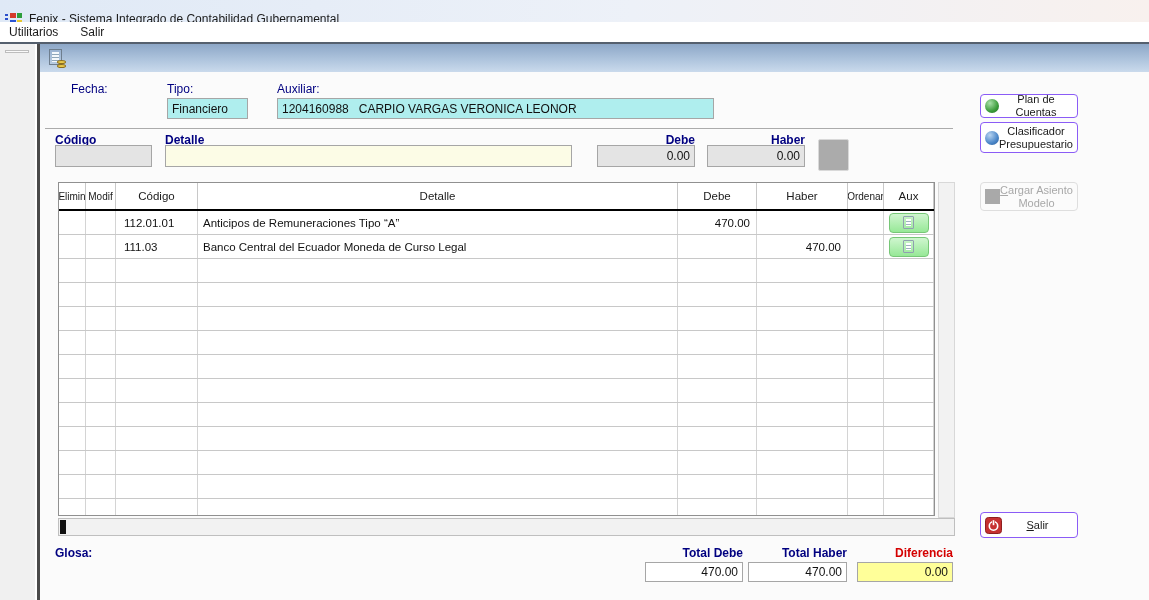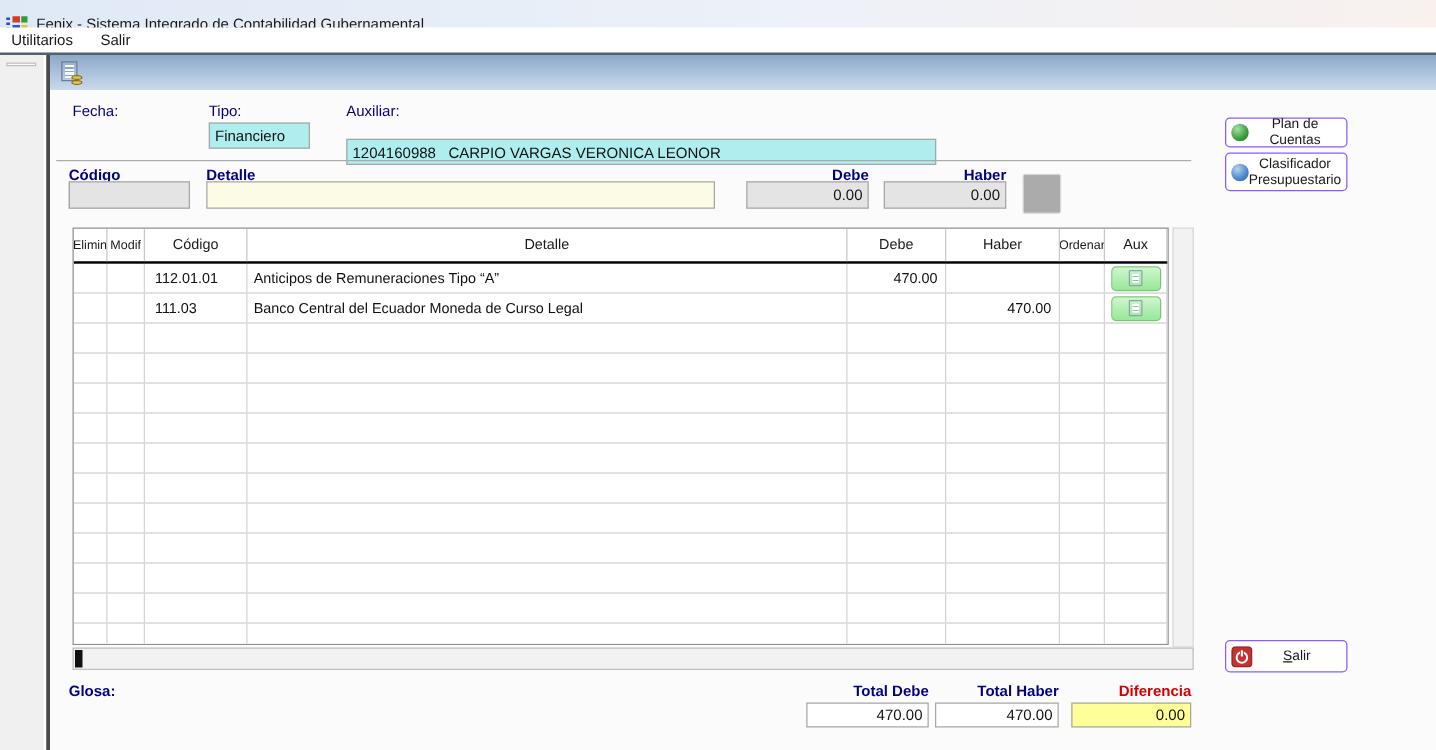--- a/index.html
+++ b/index.html
@@ -145,28 +145,28 @@
       <span class="tb-icon">
         <span class="tb-page"></span>
           <span class="tb-coin c1"></span>
           <span class="tb-coin c2"></span>
       </span>
     </div>
   </div>
 
   <div class="formarea">
 
-    <span class="lbl" style="left:18px; top:10px">Fecha:</span>
+    <span class="lbl" style="left:31px; top:10px">Fecha:</span>
     <input class="fld cyan" style="left: 15px; top: 26px; width: 97px; height: 21px; margin-top: 48px;" value="19/03/2025">
 
     <span class="lbl" style="left:127px; top:10px">Tipo:</span>
     <input class="fld cyan" style="left: 127px; top: 26px; width: 81px; height: 21px;" value="Financiero">
 
     <span class="lbl" style="left:237px; top:10px">Auxiliar:</span>
-    <input class="fld cyan" style="left: 237px; top: 26px; width: 472px; height: 21px; margin-top: 13px;" value="1204160988   CARPIO VARGAS VERONICA LEONOR">
+    <input class="fld cyan" style="left: 237px; top: 26px; width: 437px; height: 21px;" value="1204160988   CARPIO VARGAS VERONICA LEONOR">
 
     <div class="sep1"></div>
 
     <span class="lbl b" style="left:15px; top:61px">Código</span>
     <input class="fld gray" style="left: 15px; top: 73px; width: 97px; height: 22px;" value="">
 
     <span class="lbl b" style="left:125px; top:61px">Detalle</span>
     <input class="fld cream" style="left: 125px; top: 73px; width: 407px; height: 22px;" value="">
 
     <span class="lbl b r" style="left:557px; top:61px; width:98px">Debe</span>
@@ -348,20 +348,24 @@
     <button class="side-btn" style="top:22px; height:24px">
       <span class="sphere green"></span>
       <span class="cap">Plan de Cuentas</span>
     </button>
 
     <button class="side-btn" style="top:50px; height:31px">
       <span class="sphere blue"></span>
       <span class="cap">Clasificador Presupuestario</span>
     </button>
 
+    <button class="side-btn disabled" style="top:110px; height:29px">
+      <span class="gsq"></span>
+      <span class="cap"><span class="u">C</span><span>argar Asiento Modelo</span></span>
+    </button>
 
     <button class="side-btn" style="top:440px; height:26px">
       <svg class="pwr" viewBox="0 0 17 17">
         <rect x="0.5" y="0.5" width="16" height="16" rx="3" fill="#C63131" stroke="#8E1F1F"></rect>
         <circle cx="8.5" cy="9" r="4.2" fill="none" stroke="#FFFFFF" stroke-width="1.6"></circle>
         <line x1="8.5" y1="2.8" x2="8.5" y2="8.6" stroke="#C63131" stroke-width="3"></line>
         <line x1="8.5" y1="3.2" x2="8.5" y2="8.2" stroke="#FFFFFF" stroke-width="1.7"></line>
       </svg>
       <span class="cap"><span class="u">S</span><span>alir</span></span>
     </button>

